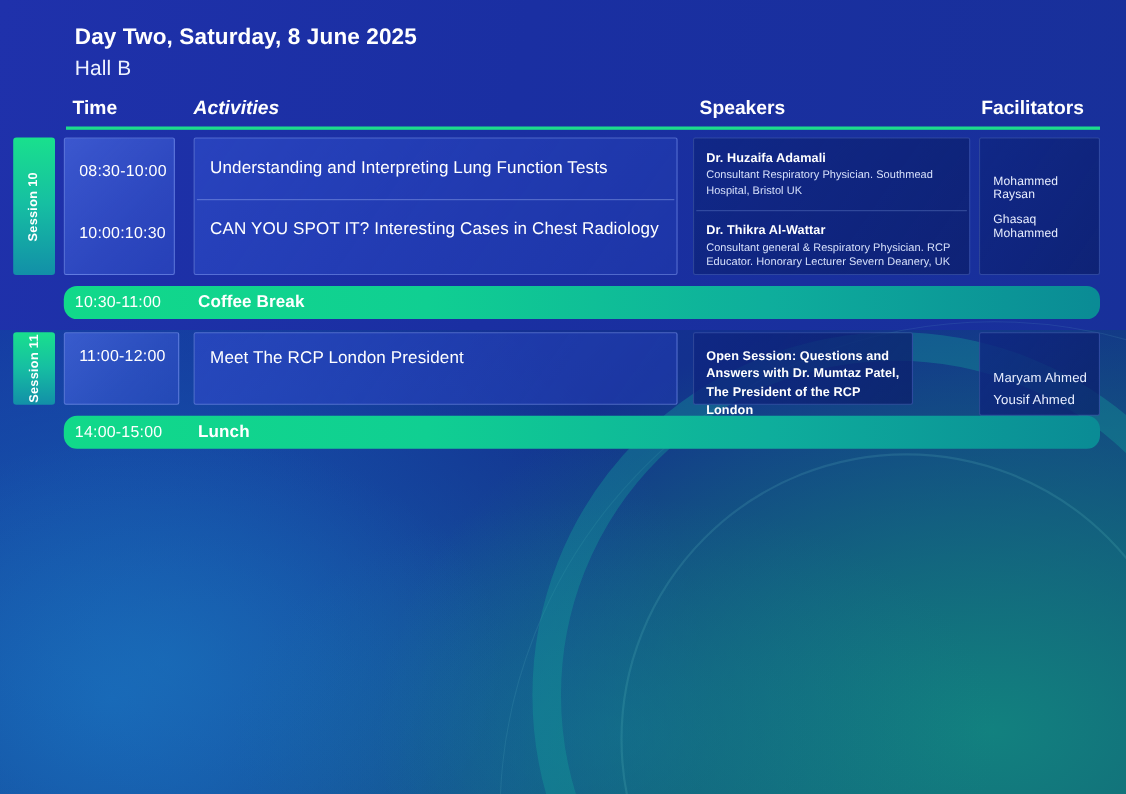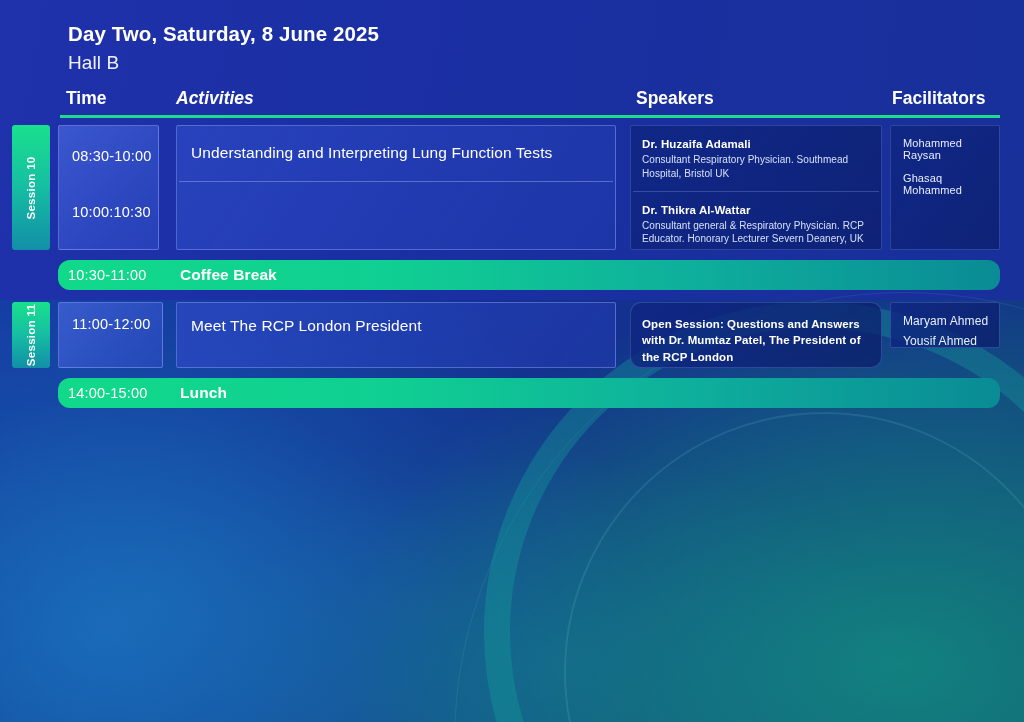--- a/index.html
+++ b/index.html
@@ -206,21 +206,21 @@
   }
   .spk-block {
     padding: 13px 11px 12px 11px;
     font-size: 11.5px;
     font-weight: bold;
     color: #ffffff;
     line-height: 1.42;
     letter-spacing: 0.1px;
   }
 
-  .fac-wrap { padding: 11px 10px 10px 12px; }
+  .fac-wrap { padding: 33px 10px 10px 12px; }
   .fac-name {
     font-size: 11px;
     color: #e8eeff;
     letter-spacing: 0.1px;
     margin-bottom: 11px;
   }
   .fac-name:last-child { margin-bottom: 0; }
   .fac-wrap.tight .fac-name {
     font-size: 12px;
     margin-bottom: 6px;
@@ -283,20 +283,21 @@
   </div>
 
   <div class="cell cell-time" style="left:58px; top:125px; width:101px; height:125px;">
     <div class="time-line">08:30-10:00</div>
     <div class="time-single">10:00:10:30</div>
   </div>
 
   <div class="cell cell-act" style="left:176px; top:125px; width:440px; height:125px;">
     <div class="act-item">Understanding and Interpreting Lung Function Tests</div>
     <div class="act-sep"></div>
+    <div class="act-item">CAN YOU SPOT IT? Interesting Cases in Chest Radiology</div>
   </div>
 
   <div class="cell cell-dark" style="left:630px; top:125px; width:252px; height:125px;">
     <div class="spk-item">
       <div class="spk-name">Dr. Huzaifa Adamali</div>
       <div class="spk-aff">Consultant Respiratory Physician. Southmead Hospital, Bristol UK</div>
     </div>
     <div class="spk-sep"></div>
     <div class="spk-item">
       <div class="spk-name">Dr. Thikra Al-Wattar</div>
@@ -321,25 +322,25 @@
   </div>
 
   <div class="cell cell-time" style="left:58px; top:302px; width:105px; height:66px; padding-top:13px;">
     <div class="time-single">11:00-12:00</div>
   </div>
 
   <div class="cell cell-act" style="left:176px; top:302px; width:440px; height:66px;">
     <div class="act-item" style="padding-top:13px;">Meet The RCP London President</div>
   </div>
 
-  <div class="cell cell-dark" style="left:630px; top:302px; width:252px; height:66px;border-radius:11px;">
+  <div class="cell cell-dark" style="left:630px; top:302px; width:200px; height:66px;">
     <div class="spk-block">Open Session: Questions and Answers with Dr. Mumtaz Patel, The President of the RCP London</div>
   </div>
 
-  <div class="cell cell-dark" style="left:890px; top:302px; width:110px; height:46px;">
+  <div class="cell cell-dark" style="left:890px; top:302px; width:110px; height:76px;">
     <div class="fac-wrap tight">
       <div class="fac-name">Maryam Ahmed</div>
       <div class="fac-name">Yousif Ahmed</div>
     </div>
   </div>
 
   <div class="break-bar" style="top:378px;">
     <div class="break-time">14:00-15:00</div>
     <div class="break-label">Lunch</div>
   </div>

